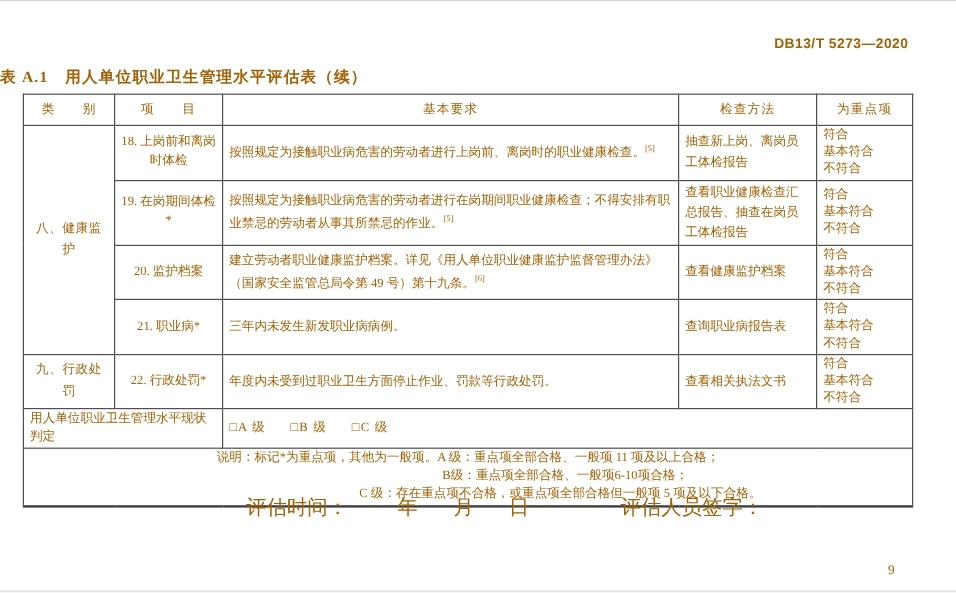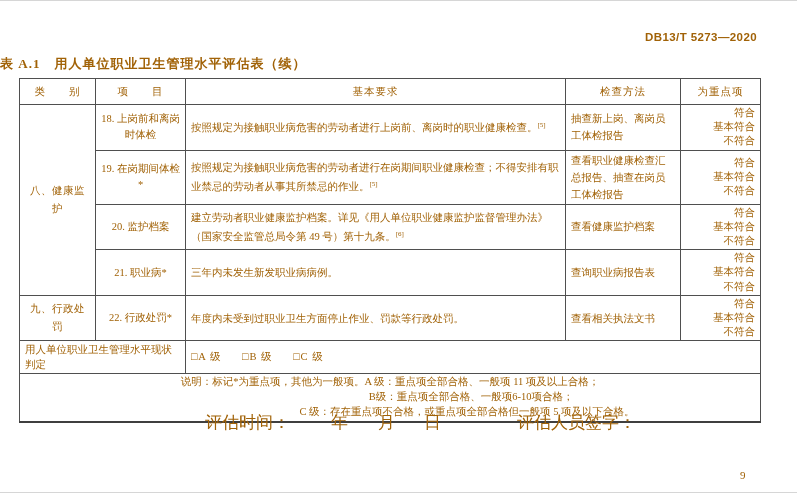--- a/index.html
+++ b/index.html
@@ -31,21 +31,21 @@
   table.eval td {
     border:1px solid #4f4f4f; padding:1px 5px;
     vertical-align:middle; overflow:hidden;
   }
   tr.note-row td { border-bottom:2px solid #3f3f3f;text-align:center; }
   td.hdr    { text-align:center; height:23px; letter-spacing:1px; }
   td.cat    { text-align:center; letter-spacing:0.5px; }
   td.item   { text-align:center; line-height:16px;font-family:Liberation Serif, serif; }
   td.req    { line-height:19px; }
   td.method { line-height:17px; }
-  td.result { text-align:right; padding:0 2px; }
+  td.result { text-align:left; padding:0 2px; }
   td.result div { line-height:14.2px; }
   sup.fn { font-size:7px; vertical-align:super; line-height:0; }
 
   td.rating-label { line-height:15px; padding-left:6px; }
   td.rating-opts  { padding-left:40px; }
   td.rating-opts span { margin-right:18px; letter-spacing:1px; }
 
   td.notes { vertical-align:top; line-height:14.8px; padding-top:2px; }
   .note-l2 { padding-left:162px; }
   .note-l3 { padding-left:154px; }

